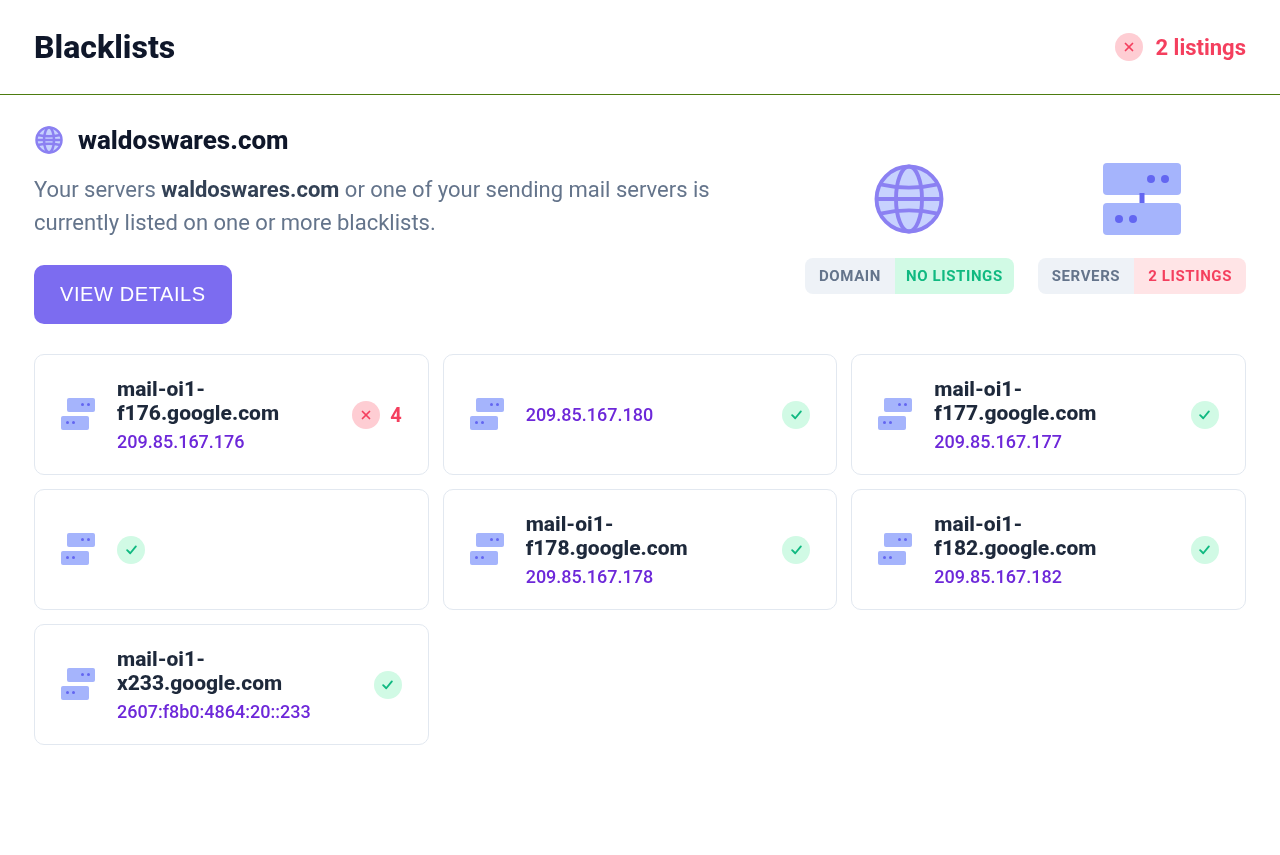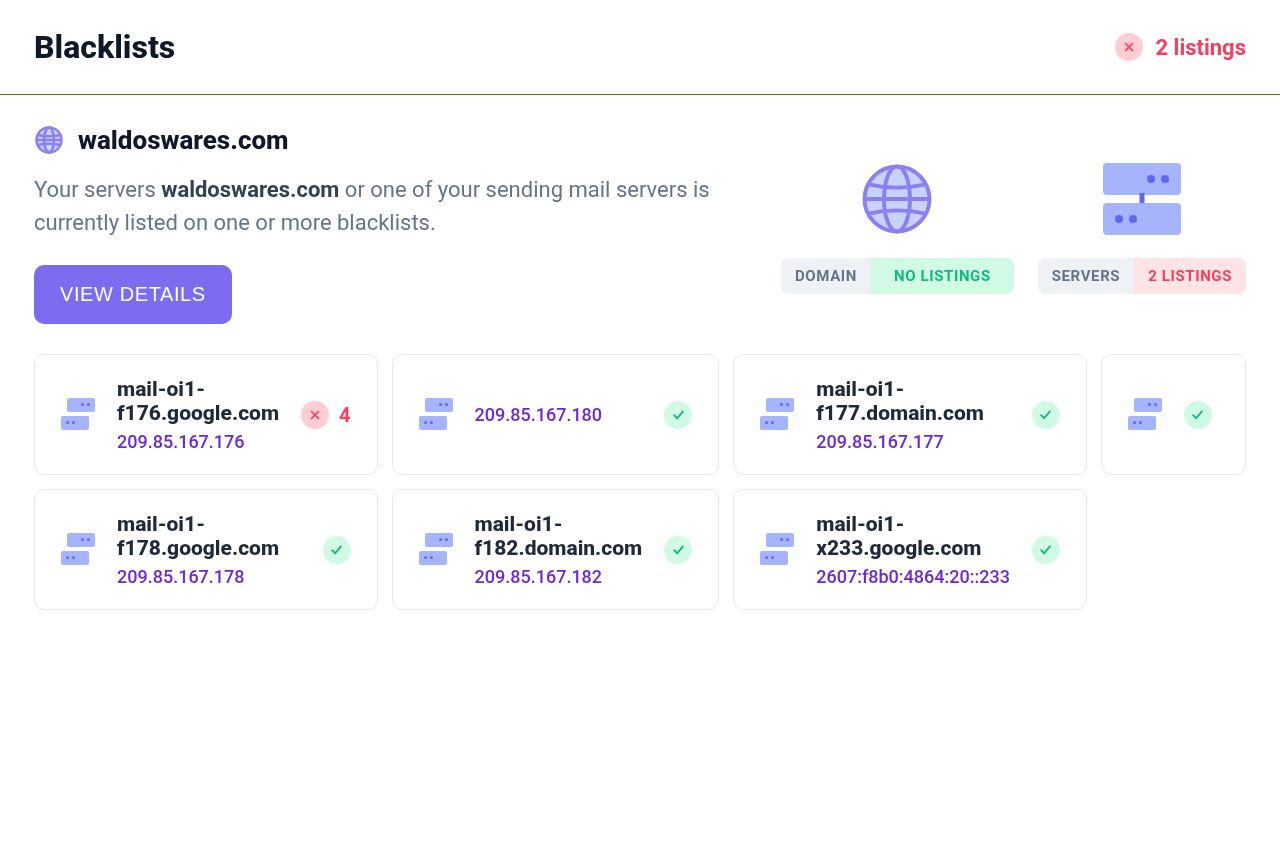--- a/index.html
+++ b/index.html
@@ -111,30 +111,30 @@
     letter-spacing: 0.6px;
   }
   .stat-pill .label {
     background: #eef2f7;
     color: #64748b;
     padding: 9px 14px;
   }
   .stat-pill .value-ok {
     background: #d1fae5;
     color: #10b981;
-    padding: 9px 23px;
+    padding: 9px 11px;
   }
   .stat-pill .value-bad {
     background: #ffe4e6;
     color: #f43f5e;
     padding: 9px 14px;
   }
   .servers-grid {
     display: grid;
-    grid-template-columns: 1fr 1fr 1fr 1fr;
+    grid-template-columns: 1fr 1fr 1fr;
     gap: 14px;
   }
   .server-card {
     border: 1px solid #e2e8f0;
     border-radius: 10px;
     padding: 22px 26px;
     display: flex;
     align-items: center;
     gap: 22px;
     cursor: pointer;
@@ -347,21 +347,21 @@
         </div>
       </div>
       <div class="server-card">
         <span>
           <span class="server-mini-icon">
             <span class="bar top"></span>
             <span class="bar bot"></span>
           </span>
         </span>
         <div class="server-info">
-          <div class="server-host">mail-oi1-f177.domain.com</div>
+          <div class="server-host">mail-oi1-f177.google.com</div>
           <div class="server-ip">209.85.167.177</div>
         </div>
         <div class="server-status">
           <span class="check-circle">
             <svg viewBox="0 0 24 24" fill="none" stroke="#10b981" stroke-width="3" stroke-linecap="round" stroke-linejoin="round">
               <polyline points="5,13 10,18 19,7"></polyline>
             </svg>
           </span>
         </div>
       </div>
@@ -400,21 +400,21 @@
         </div>
       </div>
       <div class="server-card">
         <span>
           <span class="server-mini-icon">
             <span class="bar top"></span>
             <span class="bar bot"></span>
           </span>
         </span>
         <div class="server-info">
-          <div class="server-host">mail-oi1-f182.domain.com</div>
+          <div class="server-host">mail-oi1-f182.google.com</div>
           <div class="server-ip">209.85.167.182</div>
         </div>
         <div class="server-status">
           <span class="check-circle">
             <svg viewBox="0 0 24 24" fill="none" stroke="#10b981" stroke-width="3" stroke-linecap="round" stroke-linejoin="round">
               <polyline points="5,13 10,18 19,7"></polyline>
             </svg>
           </span>
         </div>
       </div>

